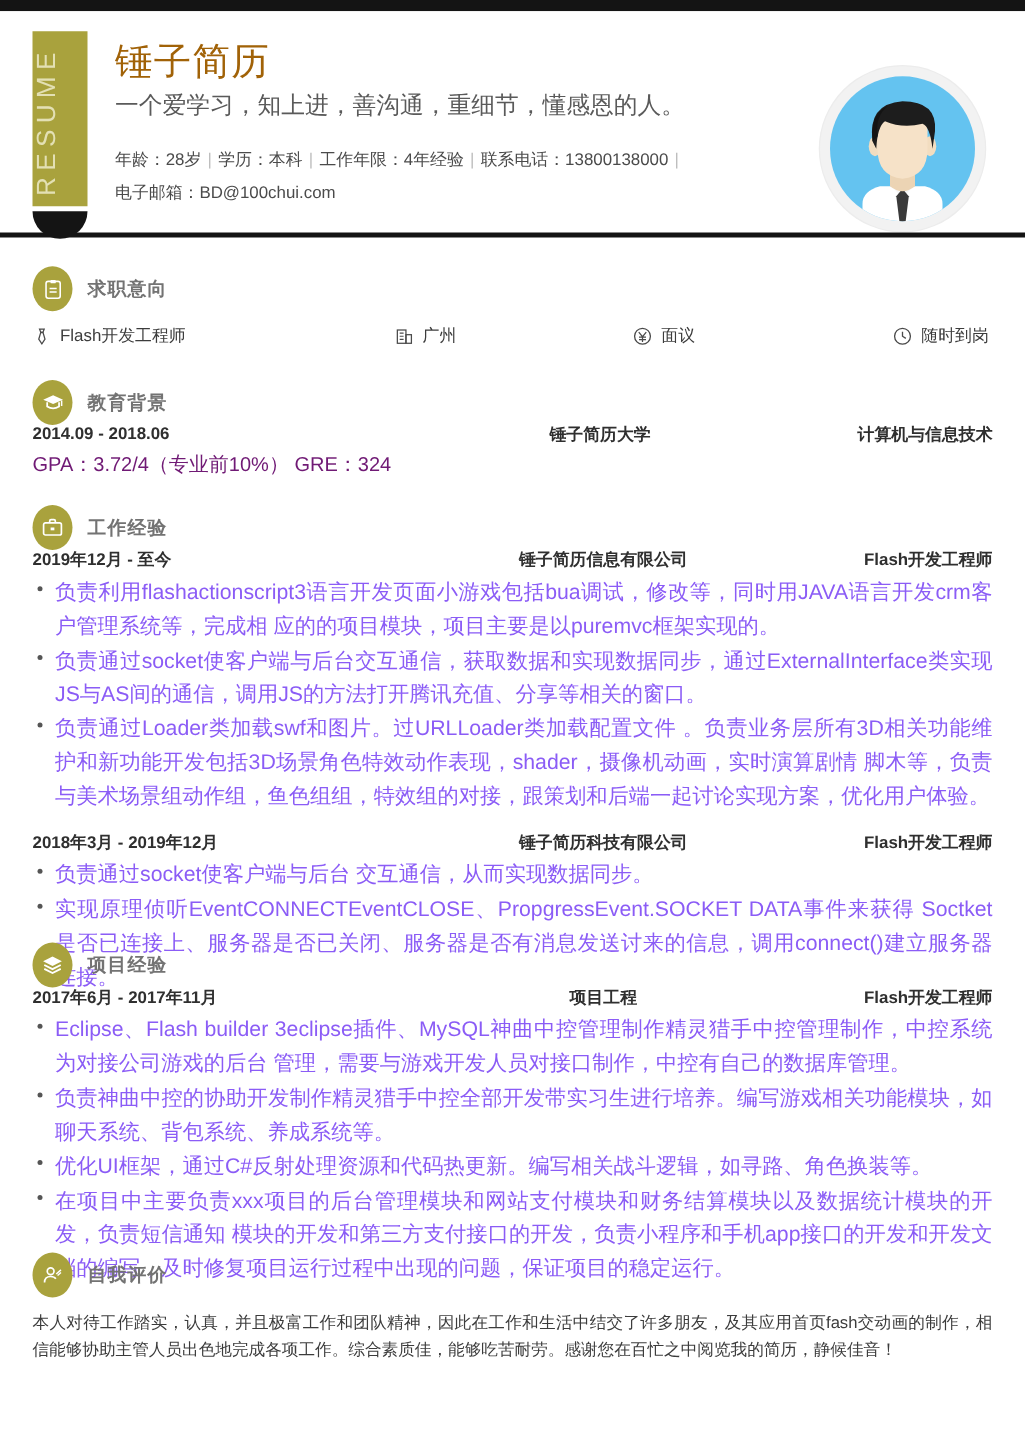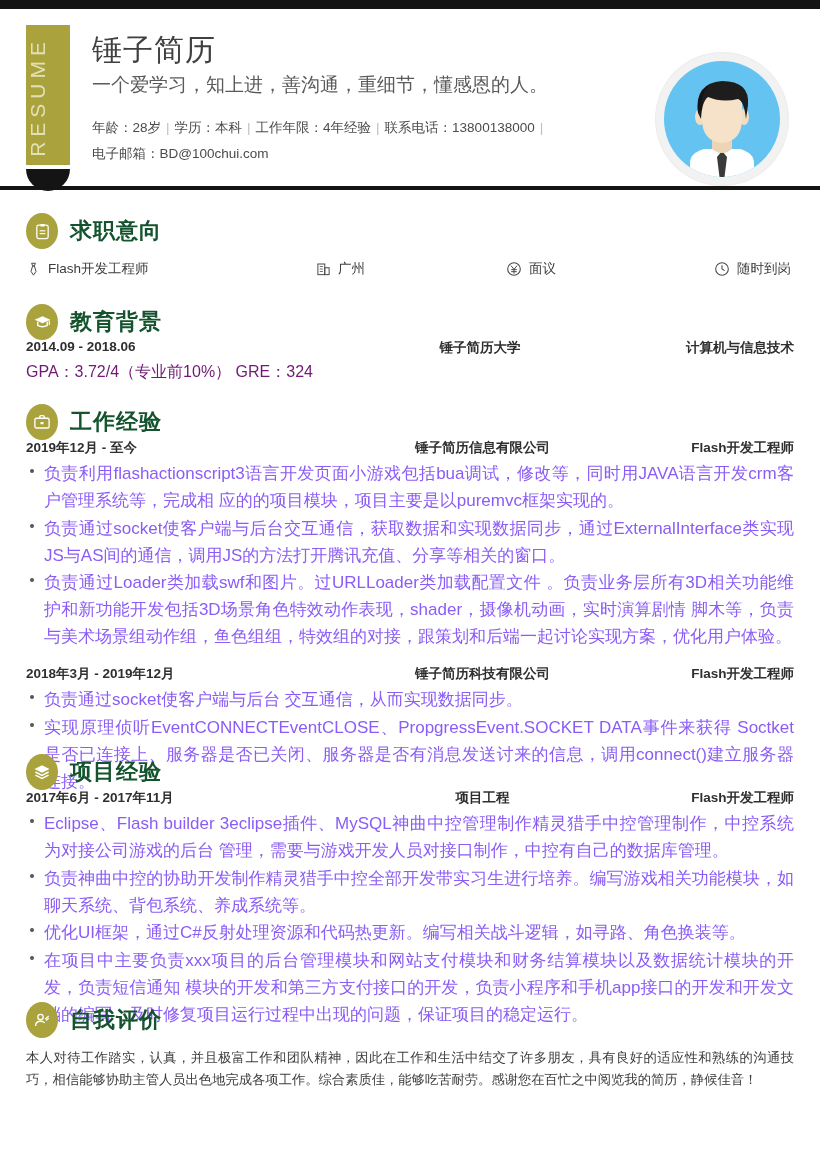--- a/index.html
+++ b/index.html
@@ -34,21 +34,21 @@
     font-family:"Liberation Sans",sans-serif;
   }
   .tab-foot{
     position:absolute;left:26px;top:160px;width:44px;height:22px;
     background:#141414;
     border-radius:0 0 22px 22px;
   }
 
   .head-body{position:absolute;left:92px;top:24px;width:550px;}
   .name{
-    font-size:30px;color:#404040;font-weight:400;
+    font-size:30px;color:#a16207;font-weight:400;
     letter-spacing:1px;line-height:1.1;margin:0 0 6px 0;
   }
   .tagline{font-size:19px;color:#5a5a5a;margin:0 0 16px 0;line-height:1.4;}
   .meta-line{font-size:13.5px;color:#4b4b4b;line-height:1.95;}
   .meta-sep{color:#bdbdbd;padding:0 5px;}
 
   
   .avatar{
     position:absolute;right:32px;top:44px;
     width:132px;height:132px;border-radius:50%;
@@ -60,22 +60,22 @@
   
   .section{position:absolute;left:26px;width:768px;}
   .sec-head{display:flex;align-items:center;height:34px;}
   .sec-badge{
     width:32px;height:36px;border-radius:50%/50%;
     background:#a9a23d;
     display:flex;align-items:center;justify-content:center;
     flex:0 0 auto;
   }
   .sec-title{
-    margin-left:12px;font-size:22px;font-weight:bold;
-    color:#14532d;letter-spacing:1px;
+    margin-left:12px;font-size:15px;font-weight:bold;
+    color:#737373;letter-spacing:1px;
   }
 
   
   .intent-row{display:flex;margin-top:12px;font-size:13.5px;color:#3c3c3c;}
   .intent-cell{display:flex;align-items:center;}
   .intent-cell .ic{margin-right:7px;display:flex;align-items:center;}
 
   
   .entry-head{
     display:flex;font-weight:bold;font-size:13.5px;color:#2f2f2f;
@@ -293,16 +293,16 @@
       <div class="sec-badge">
         <svg width="18" height="18" viewBox="0 0 24 24">
           <circle cx="10" cy="8" r="3.6" fill="none" stroke="#fff" stroke-width="1.8"></circle>
           <path d="M3.5 20 Q3.5 13.6 10 13.6 Q14 13.6 15.6 16" fill="none" stroke="#fff" stroke-width="1.8"></path>
           <line x1="16" y1="11" x2="21" y2="6.5" stroke="#fff" stroke-width="1.6"></line>
           <line x1="17.4" y1="12.6" x2="21" y2="9.4" stroke="#fff" stroke-width="1.6"></line>
         </svg>
       </div>
       <div class="sec-title">自我评价</div>
     </div>
-    <div class="para">本人对待工作踏实，认真，并且极富工作和团队精神，因此在工作和生活中结交了许多朋友，具有良好的适应性和熟练的沟通技巧，相信能够协助主管人员出色地完成各项工作。综合素质佳，能够吃苦耐劳。感谢您在百忙之中阅览我的简历，静候佳音！</div>
+    <div class="para">本人对待工作踏实，认真，并且极富工作和团队精神，因此在工作和生活中结交了许多朋友，及其应用首页fash交动画的制作，相信能够协助主管人员出色地完成各项工作。综合素质佳，能够吃苦耐劳。感谢您在百忙之中阅览我的简历，静候佳音！</div>
   </div>
 
 </div>
 
 </body></html>

